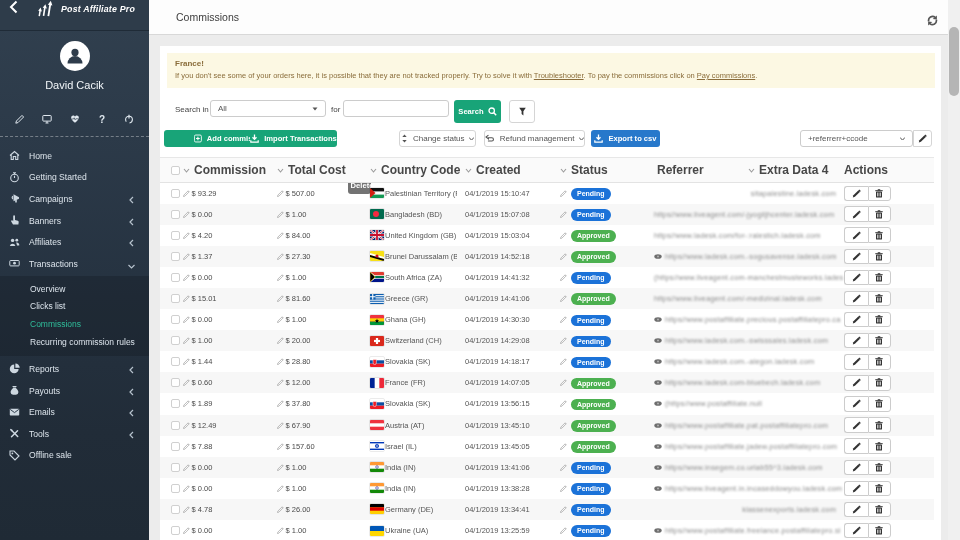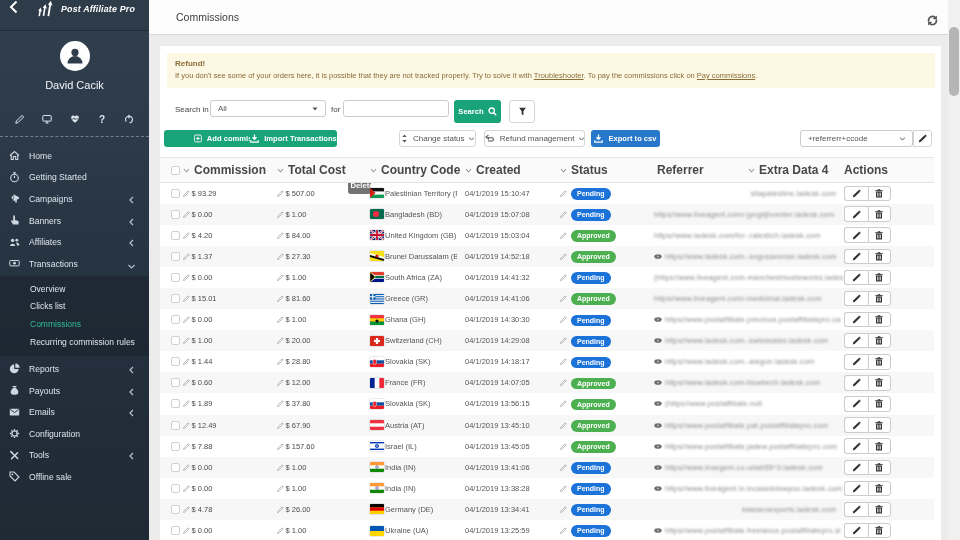--- a/index.html
+++ b/index.html
@@ -226,29 +226,20 @@
           <rect x="0.8" y="1.8" width="9.4" height="6.8" rx="0.8" fill="#cdd7e0"></rect>
           <path d="M1.2,2.4 L5.5,5.6 L9.8,2.4" stroke="#2e3c4b" stroke-width="1" fill="none"></path>
         </svg>
         <span class="mlabel">Emails</span>
         <span class="mchev"><svg width="5" height="8" viewBox="0 0 5 8" style="flex:none">
             <path d="M4,1 L1,4 L4,7" fill="none" stroke="#b6c2cd" stroke-width="1.2"></path>
           </svg></span>
       </div>
       <div class="mitem">
         <svg width="11" height="11" viewBox="0 0 11 11" style="flex:none">
-          <circle cx="5.5" cy="5.5" r="2.6" fill="none" stroke="#cdd7e0" stroke-width="1.3"></circle>
-          <g stroke="#cdd7e0" stroke-width="1.3">
-            <path d="M5.5,0.9 V2.3 M5.5,8.7 V10.1 M0.9,5.5 H2.3 M8.7,5.5 H10.1 M2.3,2.3 L3.2,3.2 M7.8,7.8 L8.7,8.7 M8.7,2.3 L7.8,3.2 M3.2,7.8 L2.3,8.7"></path>
-          </g>
-        </svg>
-        <span class="mlabel">Configuration</span>
-      </div>
-      <div class="mitem">
-        <svg width="11" height="11" viewBox="0 0 11 11" style="flex:none">
           <g fill="#cdd7e0">
             <rect x="4.9" y="0.6" width="1.5" height="10" rx="0.75" transform="rotate(45 5.5 5.5)"></rect>
             <rect x="4.9" y="0.6" width="1.5" height="10" rx="0.75" transform="rotate(-45 5.5 5.5)"></rect>
             <path d="M1.1,0.7 a2.1,2.1 0 0 0 2.5,2.5 L3.3,1.5 Z"></path>
           </g>
         </svg>
         <span class="mlabel">Tools</span>
         <span class="mchev"><svg width="5" height="8" viewBox="0 0 5 8" style="flex:none">
             <path d="M4,1 L1,4 L4,7" fill="none" stroke="#b6c2cd" stroke-width="1.2"></path>
           </svg></span>
@@ -266,21 +257,21 @@
   <div class="tophead">
       <span class="title">Commissions</span>
       <span class="refresh"><svg width="11" height="11" viewBox="0 0 11 11" style="">
           <path d="M1.7,6.4 A4.0,4.0 0 0 1 8.2,2.4" fill="none" stroke="#555" stroke-width="1.7"></path>
           <path d="M9.9,0.4 L9.9,4.6 L5.7,4.1 Z" fill="#555"></path>
           <path d="M9.3,4.6 A4.0,4.0 0 0 1 2.8,8.6" fill="none" stroke="#555" stroke-width="1.7"></path>
           <path d="M1.1,10.6 L1.1,6.4 L5.3,6.9 Z" fill="#555"></path>
         </svg></span>
     </div>
   <div class="panel">
-    <div class="warn"><b>Refund!</b><div class="l2">If you don't see some of your orders here, it is possible that they are not tracked properly. Try to solve it with <a>Troubleshooter</a>. To pay the commissions click on <a>Pay commissions</a>.</div></div>
+    <div class="warn"><b>France!</b><div class="l2">If you don't see some of your orders here, it is possible that they are not tracked properly. Try to solve it with <a>Troubleshooter</a>. To pay the commissions click on <a>Pay commissions</a>.</div></div>
     <div class="srow">
       <span class="slabel">Search in</span>
       <span class="sel sel1">
           <span>All</span>
           <svg width="6" height="4" viewBox="0 0 6 4">
             <path d="M0.5,0.5 L3,3.5 L5.5,0.5" fill="#555"></path>
           </svg>
         </span>
       <span class="forlab">for</span>
       <span class="inp"></span>

